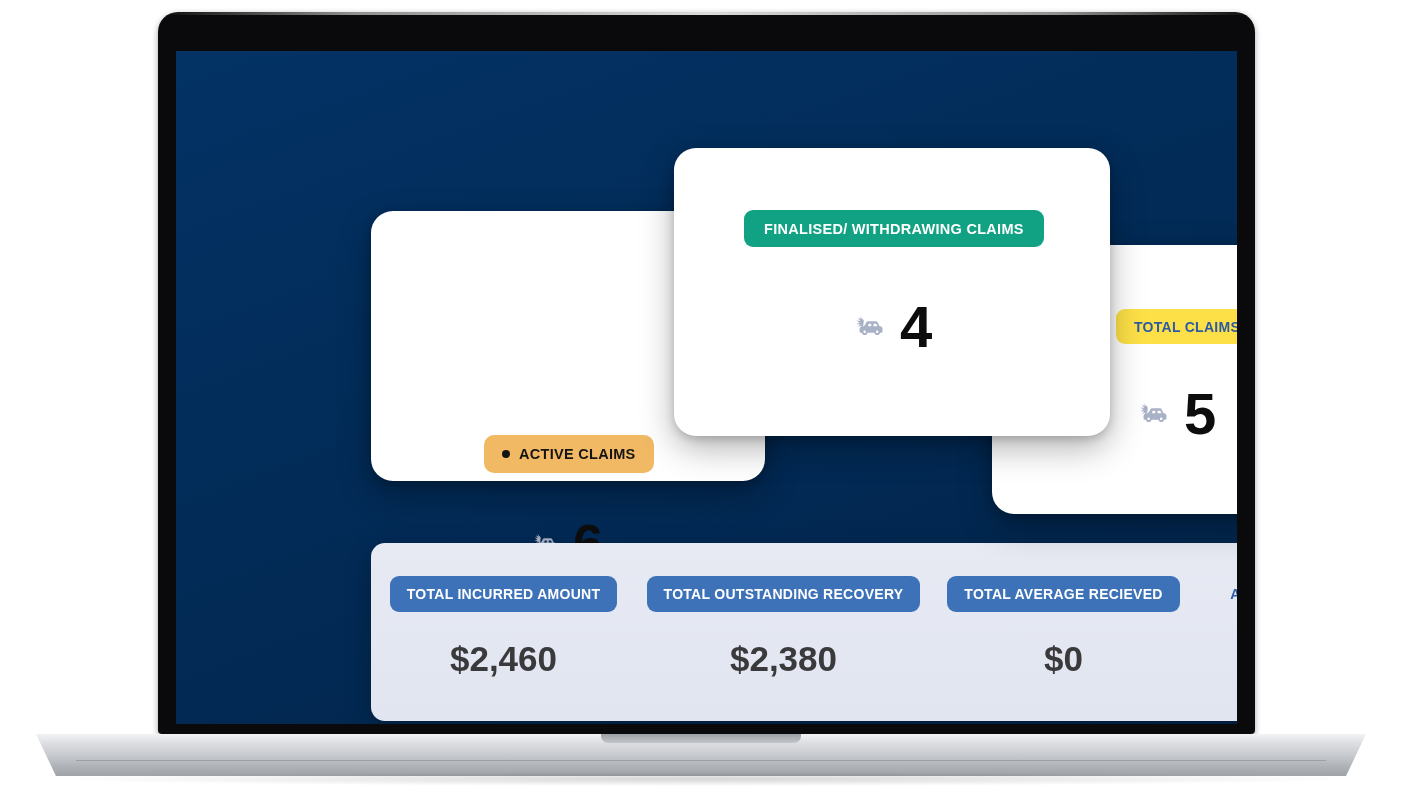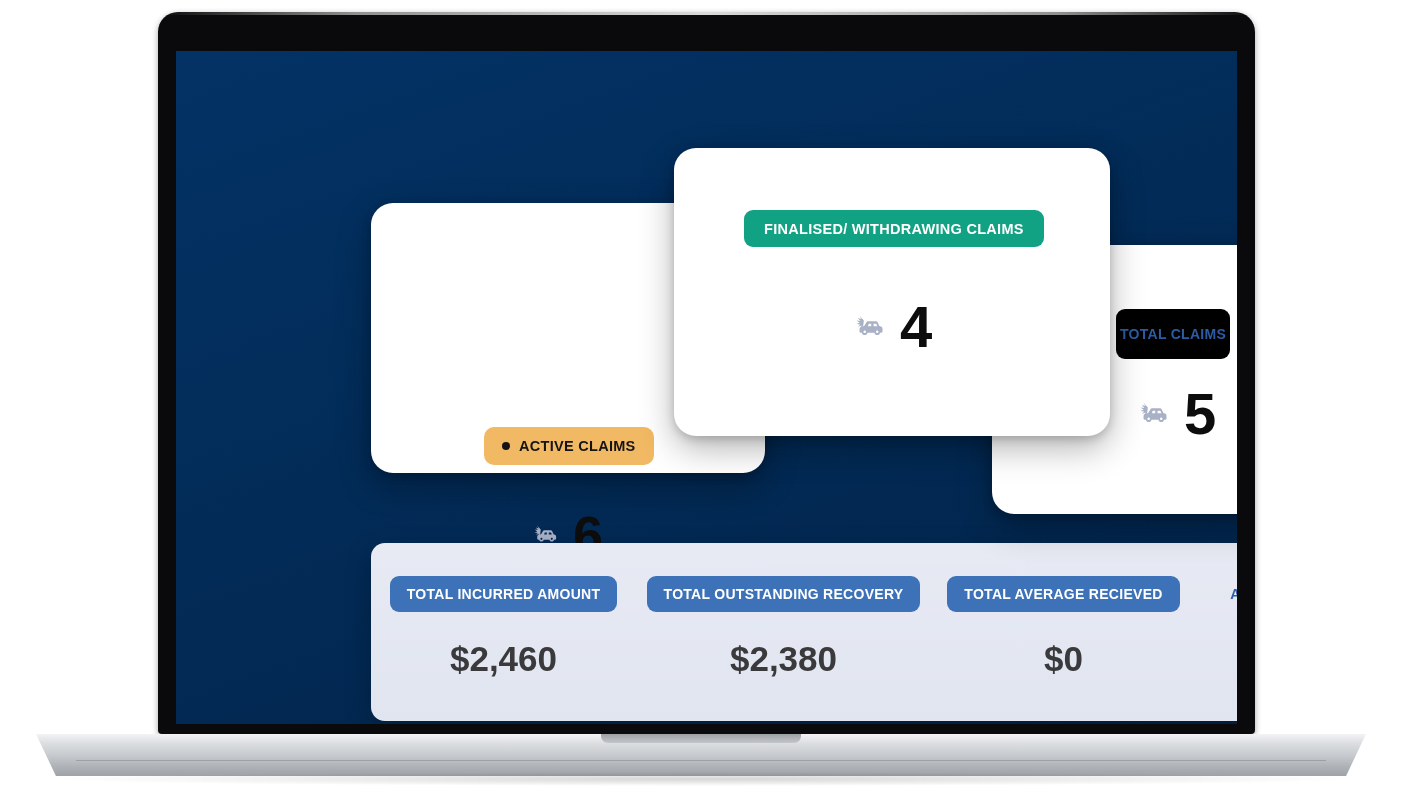--- a/index.html
+++ b/index.html
@@ -102,21 +102,21 @@
   
   .card {
     position: absolute;
     background: #ffffff;
     border-radius: 22px;
     box-shadow: 0 12px 34px rgba(0,0,0,0.30), 0 3px 10px rgba(0,0,0,0.18);
   }
 
   .card-active {
     left: 195px;
-    top: 152px;
+    top: 160px;
     width: 394px;
     height: 270px;
     z-index: 2;
   }
   .card-final {
     left: 498px;
     top: 97px;
     width: 436px;
     height: 288px;
     z-index: 4;
@@ -166,23 +166,23 @@
     padding: 0 20px;
     background: #11a183;
     color: #ffffff;
     font-size: 14.5px;
     border-radius: 9px;
   }
 
   .badge-total {
     left: 124px;
     top: 64px;
-    height: 50px;
-    padding: 0 4px;
-    background: #000000;
+    height: 35px;
+    padding: 0 18px;
+    background: #fde047;
     color: #2d5ba3;
     font-size: 14px;
     border-radius: 9px;
   }
 
   .metric {
     position: absolute;
     display: flex;
     align-items: center;
     gap: 14px;

